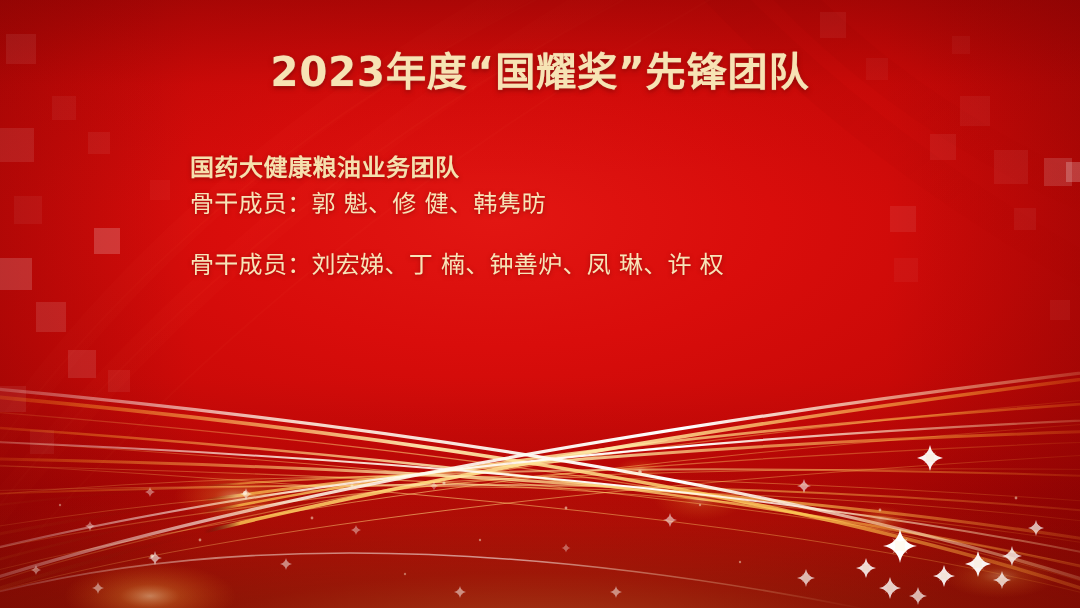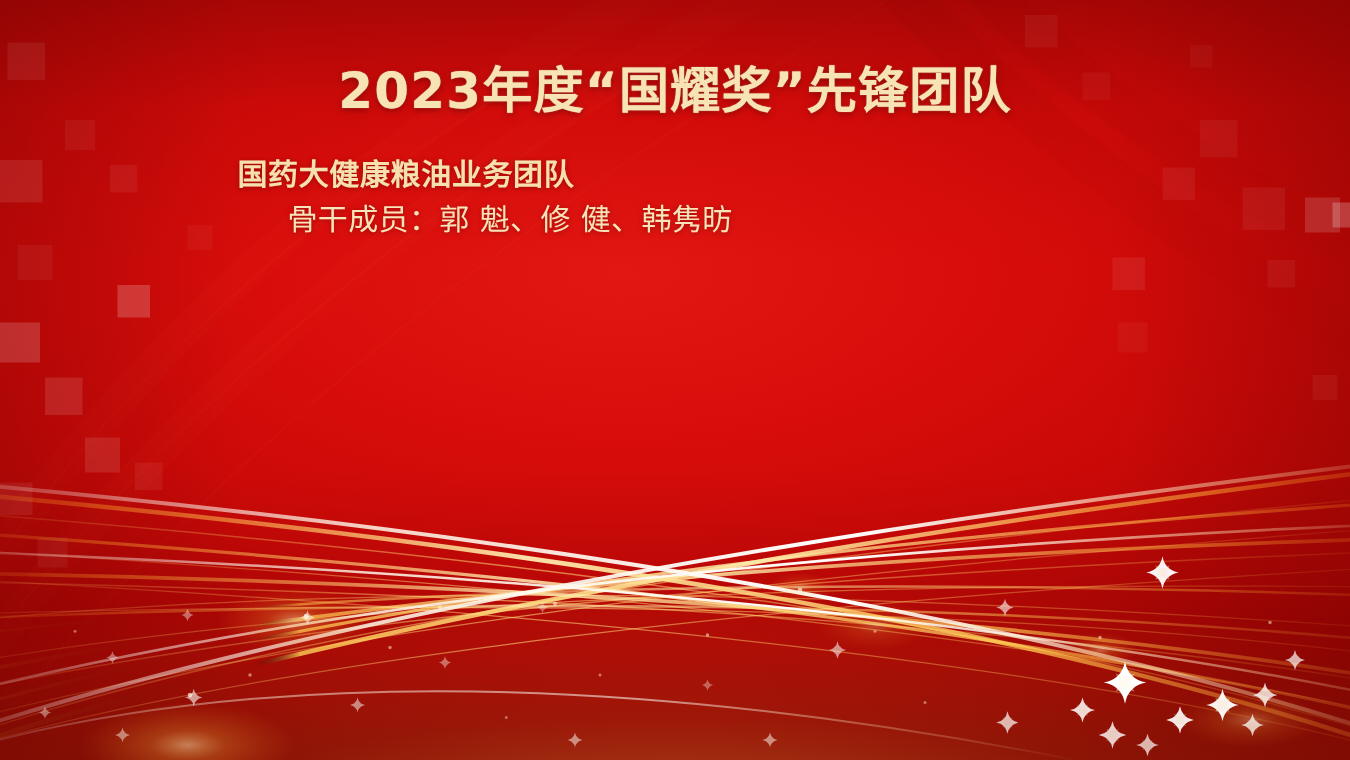--- a/index.html
+++ b/index.html
@@ -62,21 +62,21 @@
     text-align: center;
     font-size: 40px;
     font-weight: 700;
     letter-spacing: 1px;
     color: #f7e3b4;
     text-shadow: 0 2px 5px rgba(90,0,0,0.55), 0 0 1px rgba(255,240,200,0.8);
     white-space: nowrap;
   }
   .teams {
     position: absolute;
-    top: 124px;
+    top: 152px;
     left: 190px;
     right: 60px;
   }
   .team-block { margin-bottom: 26px; }
   .team-block:last-child { margin-bottom: 0; }
   .team-name {
     font-size: 24px;
     font-weight: 700;
     color: #f6e0ae;
     line-height: 1.34;
@@ -85,21 +85,20 @@
   }
   .team-members {
     font-size: 24px;
     font-weight: 400;
     color: #f8e4b8;
     line-height: 1.44;
     letter-spacing: 0.3px;
     margin-top: 3px;
     text-shadow: 0 1px 4px rgba(95,0,0,0.5);
     max-width: 790px;
-    margin-left: 40px;
   }
 </style>
 </head>
 <body>
 
 <div id="slide">
 
   <div class="bg-layer bg-base"></div>
 
   <svg class="bg-layer bg-arcs" viewBox="0 0 1080 608" preserveAspectRatio="none">
@@ -404,17 +403,18 @@
   <div class="content">
 
     <div class="slide-title">2023年度“国耀奖”先锋团队</div>
 
     <div class="teams" id="teams-list">
         <div class="team-block">
           <div class="team-name">国药大健康粮油业务团队</div>
           <div class="team-members">骨干成员：郭 魁、修 健、韩隽昉</div>
         </div>
         <div class="team-block">
+          <div class="team-members">骨干成员：刘宏娣、丁 楠、钟善炉、凤 琳、许 权</div>
         </div>
       </div>
 
   </div>
 </div>
 
 </body></html>

